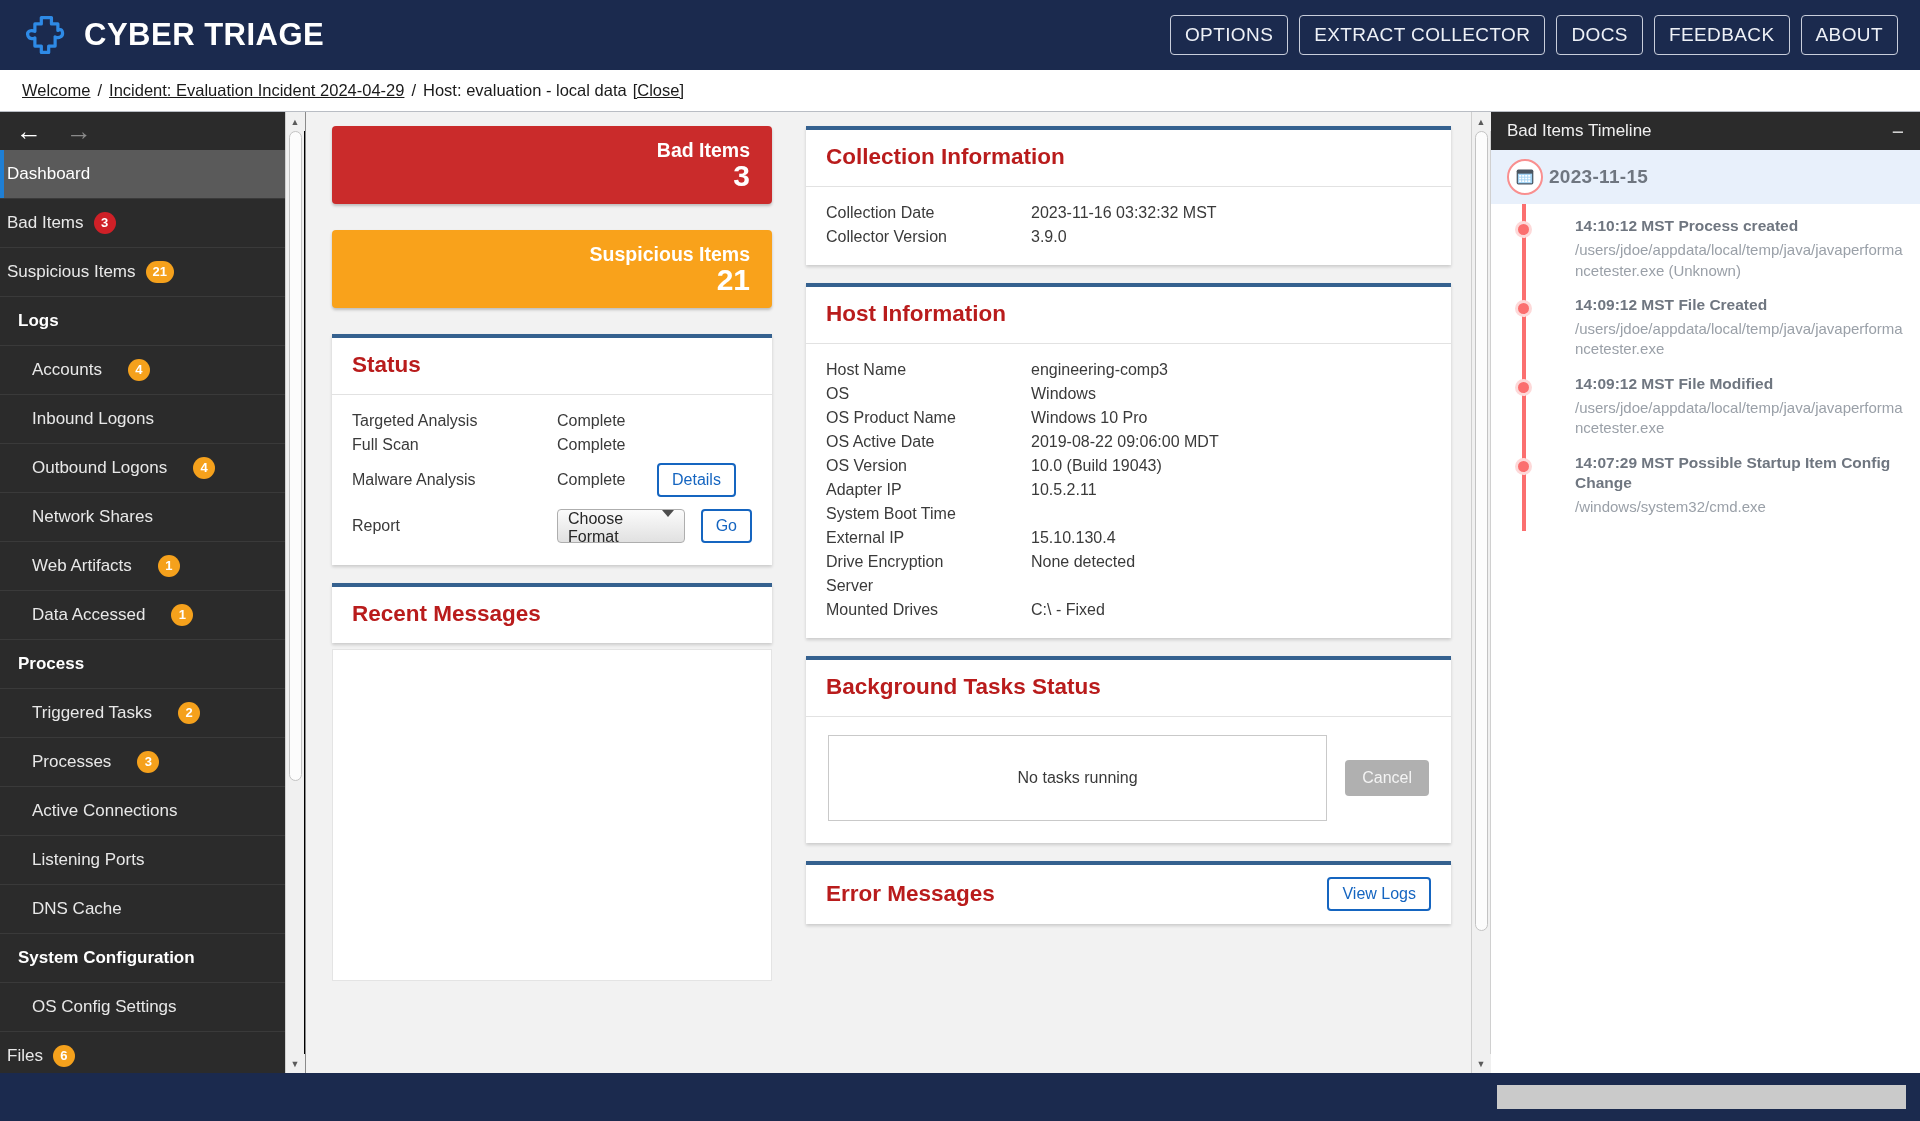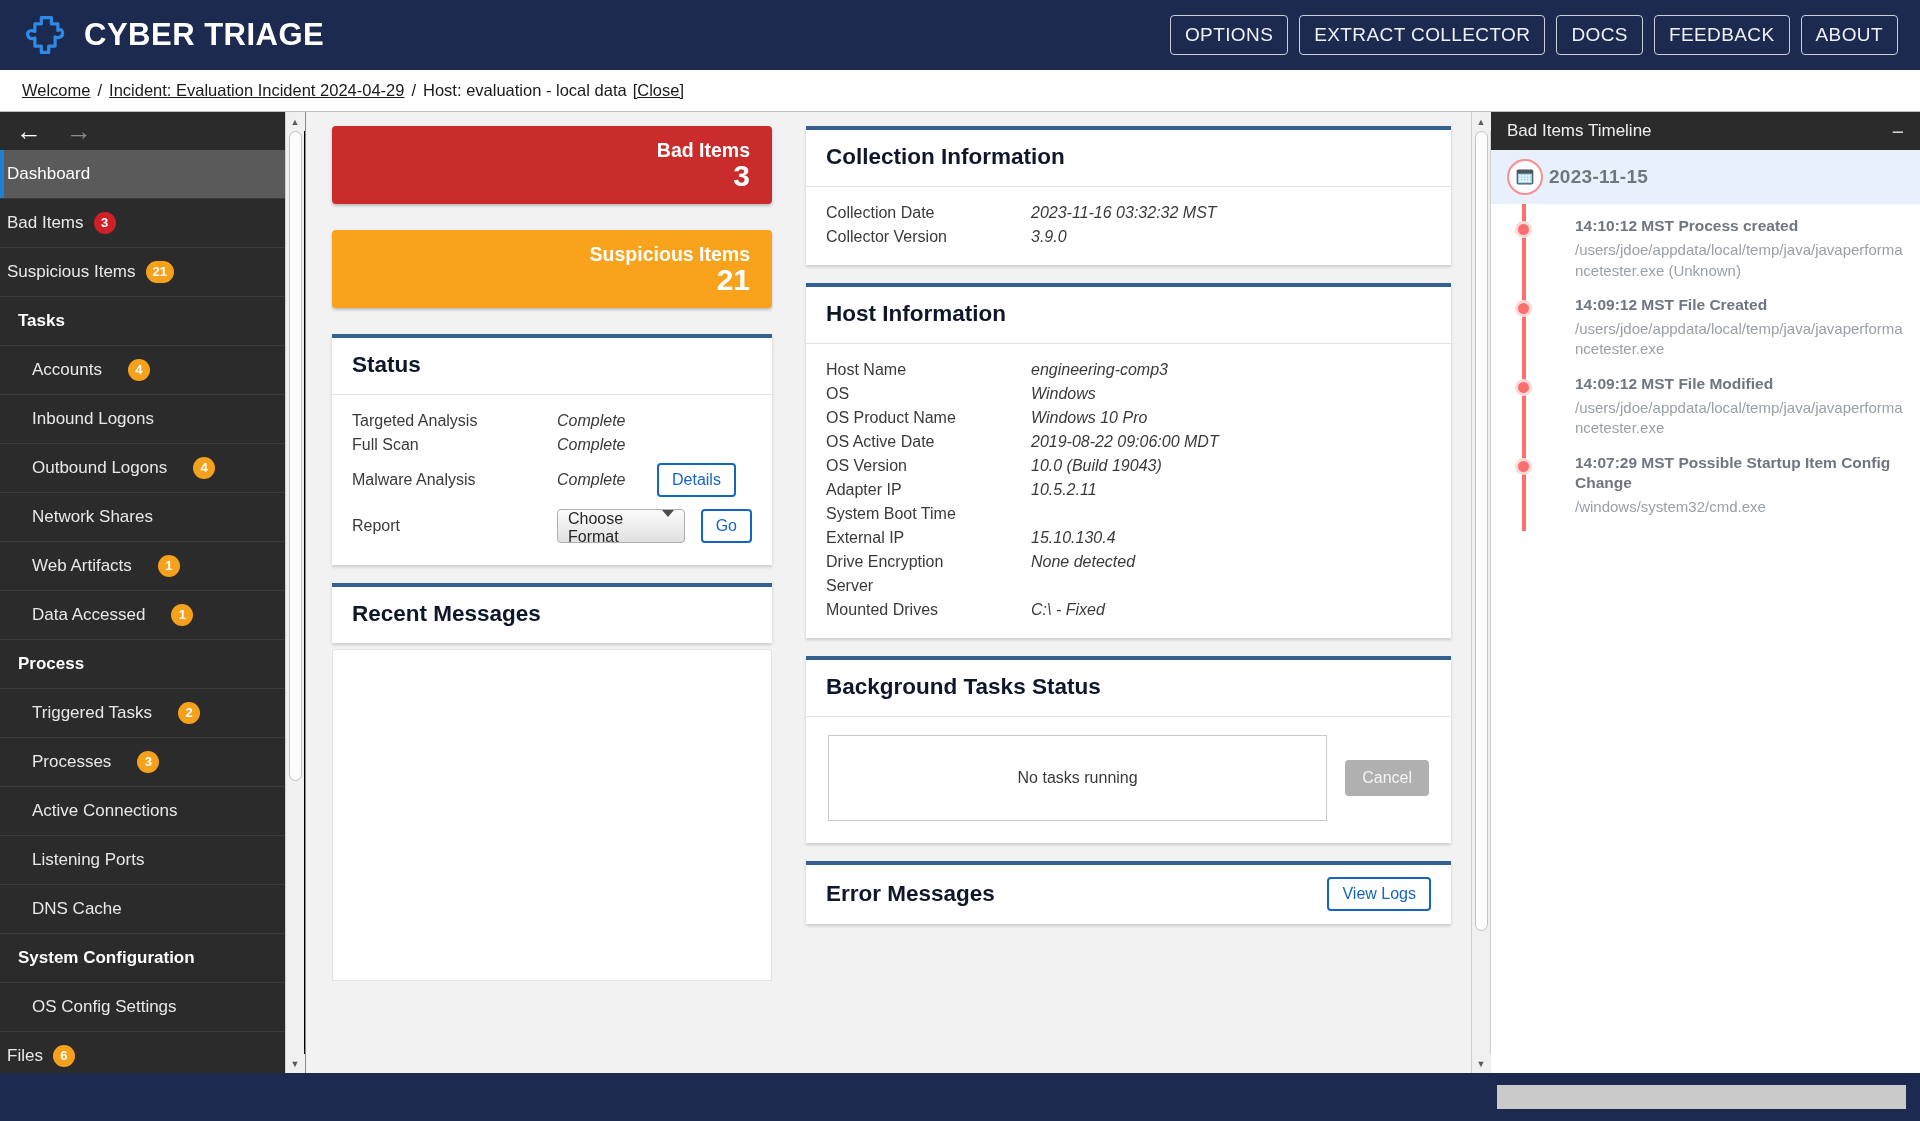--- a/index.html
+++ b/index.html
@@ -215,35 +215,35 @@
   }
   .panel-head {
     display: flex;
     align-items: center;
     padding: 14px 20px 16px 20px;
     border-bottom: 1px solid #e2e2e2;
   }
   .panel-title {
     font-size: 22.5px;
     font-weight: bold;
-    color: #0f172a;
+    color: #b91c1c;
     text-align: right;
   }
   .panel-body { padding: 14px 20px 16px 20px; }
 
   
   .kv {
     display: flex;
     align-items: center;
     font-size: 16px;
     color: #3a3a3a;
     padding: 3px 0;
   }
   .kv .k { width: 205px; flex: 0 0 205px; }
-  .kv .v { flex: 1 1 auto; font-style: italic; }
+  .kv .v { flex: 1 1 auto; }
   .kv.tall { padding: 6px 0; }
 
   .outline-btn {
     border: 2px solid #1565c0;
     border-radius: 4px;
     color: #1565c0;
     background: #ffffff;
     font-size: 16px;
     padding: 6px 13px;
     cursor: pointer;
@@ -454,21 +454,21 @@
           </div>
           <div class="nav-item">
             <span class="nav-label">Bad Items</span>
             <span class="badge" style="background: rgb(207, 32, 39);">3</span>
           </div>
           <div class="nav-item">
             <span class="nav-label">Suspicious Items</span>
             <span class="badge" style="background: rgb(245, 161, 28);">21</span>
           </div>
           <div class="nav-item group">
-            <span class="nav-label">Tasks</span>
+            <span class="nav-label">Logs</span>
           </div>
           <div class="nav-item sub">
             <span class="nav-label">Accounts</span>
             <span class="badge gap" style="background: rgb(245, 161, 28);">4</span>
           </div>
           <div class="nav-item sub">
             <span class="nav-label">Inbound Logons</span>
           </div>
           <div class="nav-item sub">
             <span class="nav-label">Outbound Logons</span>

